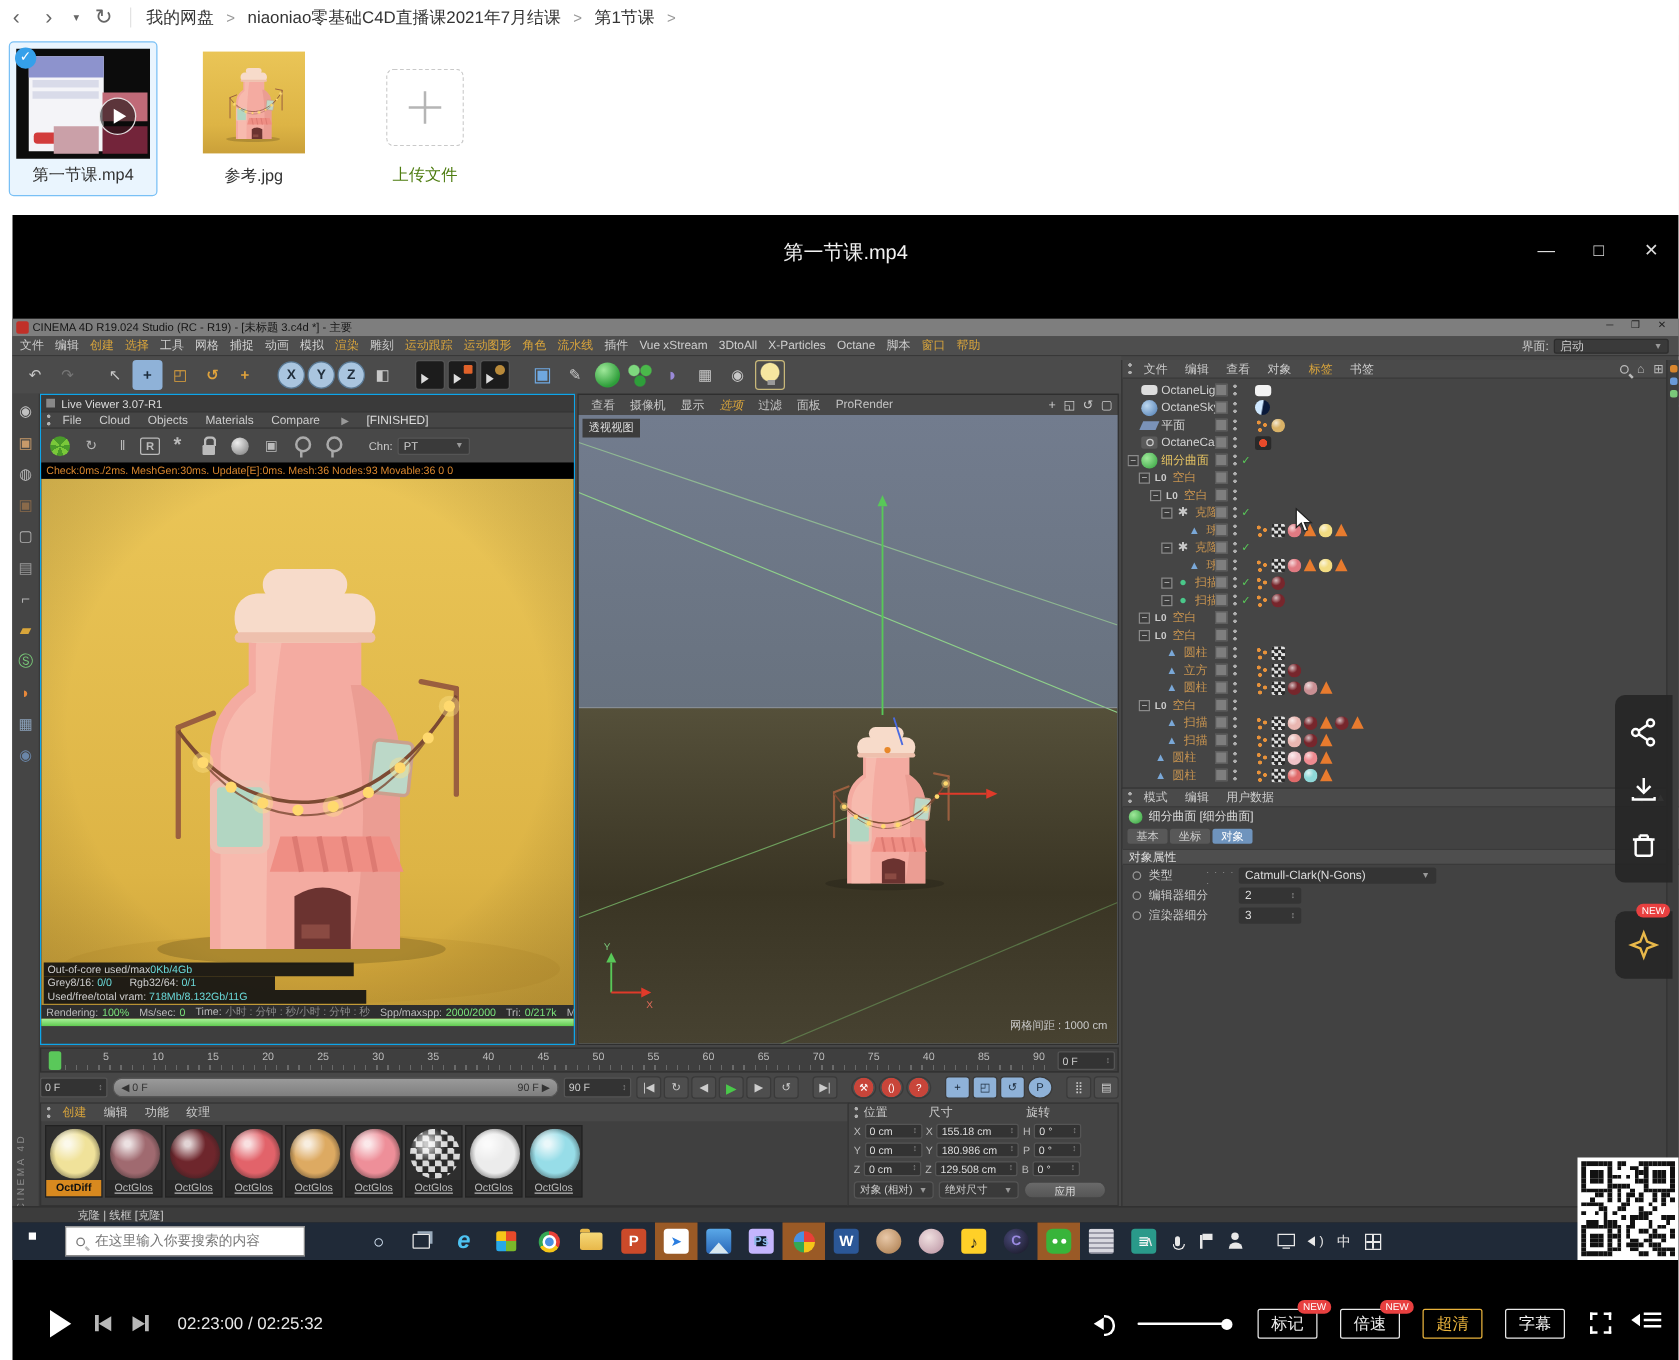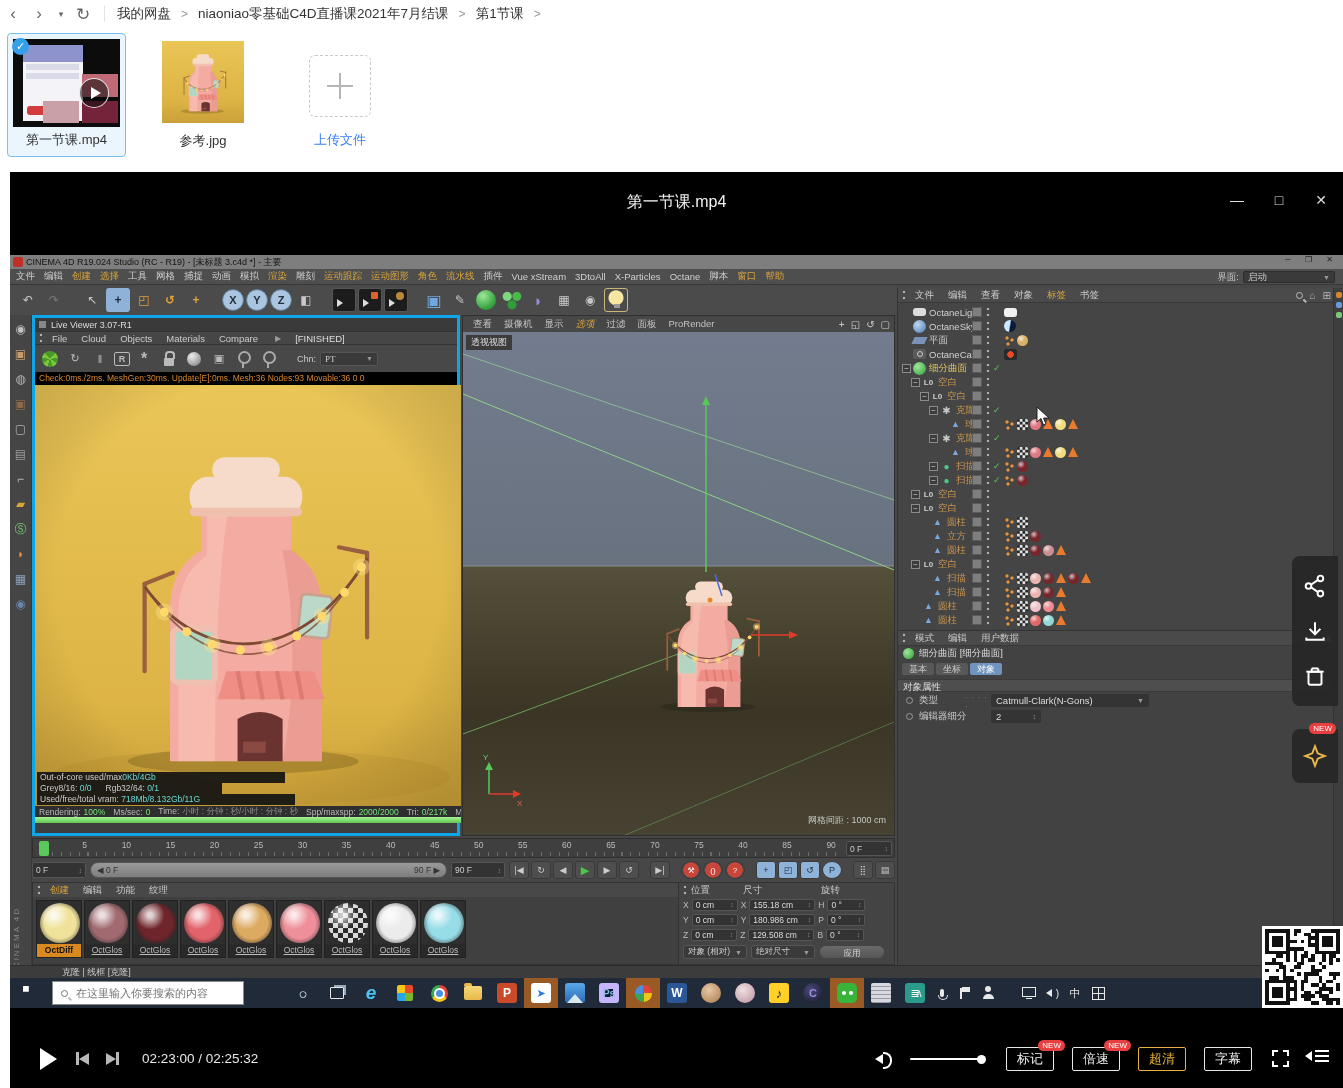--- a/index.html
+++ b/index.html
@@ -31,21 +31,21 @@
   .fc-play::after{content:"";position:absolute;left:11px;top:8px;border-left:10px solid #fff;border-top:6px solid transparent;border-bottom:6px solid transparent;}
   .fc-lab1{position:absolute;left:0;right:0;top:97px;text-align:center;font-size:13px;color:#333;}
   .fc-card2{position:absolute;left:162px;top:41px;width:82px;}
   .fc-thumb2{width:82px;height:82px;overflow:hidden;}
   .fc-lab2{margin-top:9px;text-align:center;font-size:13px;color:#333;}
   .fc-card3{position:absolute;left:309px;top:41px;width:64px;}
   .fc-up{width:62px;height:62px;margin:14px 0 0 0;border:1.5px dashed #c9c9c9;border-radius:6px;position:relative;}
   .fc-up::before,.fc-up::after{content:"";position:absolute;background:#b5b5b5;}
   .fc-up::before{left:17px;top:29px;width:26px;height:2px;}
   .fc-up::after{left:29px;top:17px;width:2px;height:26px;}
-  .fc-lab3{margin-top:14px;text-align:center;font-size:13px;color:#3b82f6;width:62px;}
+  .fc-lab3{margin-top:14px;text-align:center;font-size:13px;color:#4d7c0f;width:62px;}
 
   
   .vw-win{position:absolute;left:10px;top:172px;width:1333px;height:916px;background:#000;}
   .vw-title{position:absolute;left:0;right:0;top:20px;text-align:center;font-size:16px;color:#f2f2f2;}
   .vw-ctrls{position:absolute;right:12px;top:18px;display:flex;gap:22px;color:#ddd;}
   .vw-btn{width:20px;height:20px;text-align:center;line-height:20px;font-size:14px;cursor:pointer;}
 
   
   .c4d{position:absolute;left:0;top:83px;width:1333px;height:723px;background:#474747;color:#c8c8c8;font-size:10px;}
   .c4d-title{position:absolute;left:0;top:0;width:100%;height:14px;background:#7e7e7e;color:#151515;font-size:9px;line-height:14px;padding-left:16px;}
@@ -73,41 +73,41 @@
   .tbx.pur{color:#9a8ad8;font-size:15px;}
   .tbx.bulb{background:radial-grad;background:radial-gradient(circle at 50% 40%,#f5e6a0 7px,transparent 8px);}
   .tbx.bulb::after{content:"";position:absolute;left:9px;bottom:3px;width:6px;height:4px;background:#999;}
   .tbx.hlbox{border:1px solid #c8b87a;}
 
   .c4d-pal{position:absolute;left:0;top:60px;width:22px;height:650px;background:#454545;border-right:1px solid #383838;display:flex;flex-direction:column;align-items:center;padding-top:6px;gap:9px;}
   .palx{width:16px;height:16px;display:flex;align-items:center;justify-content:center;font-size:12px;cursor:pointer;}
   .c4d-brand{position:absolute;left:2px;bottom:10px;writing-mode:vertical-rl;transform:rotate(180deg);font-size:8px;color:#8a8a8a;letter-spacing:2px;}
 
   
-  .lv{position:absolute;left:22px;top:60px;width:428px;height:521px;background:#3e3e3e;border:3px solid #0ea5e9;}
+  .lv{position:absolute;left:22px;top:60px;width:428px;height:521px;background:#3e3e3e;border:1px solid #0ea5e9;}
   .lv-title{height:13px;background:#3a3a3a;display:flex;align-items:center;padding-left:4px;gap:5px;font-size:9px;color:#ddd;}
   .lv-tsq{width:7px;height:7px;background:#888;}
   .lv-menu{height:14px;background:#464646;border-top:1px solid #333;border-bottom:1px solid #333;display:flex;align-items:center;padding-left:4px;font-size:9.5px;}
   .lv-mitem{margin:0 7px;color:#ccc;cursor:pointer;}
   .lv-fin{color:#ddd;margin-left:14px;}
   .lv-arr{color:#999;margin-left:10px;font-size:8px;}
   .lv-tools{height:27px;background:#484848;display:flex;align-items:center;padding-left:4px;gap:3px;}
   .lvx{width:22px;height:20px;display:flex;align-items:center;justify-content:center;font-size:11px;color:#bbb;cursor:pointer;}
   .lvx.oct{background:conic-gradient(#4a9a2a 0 40deg,#7ac83a 40deg 80deg,#4a9a2a 80deg 120deg,#7ac83a 120deg 160deg,#4a9a2a 160deg 200deg,#7ac83a 200deg 240deg,#4a9a2a 240deg 280deg,#7ac83a 280deg 320deg,#4a9a2a 320deg 360deg);border-radius:50%;width:16px;height:16px;margin:0 3px;}
   .lvx.rbox{border:1.5px solid #bbb;border-radius:2px;width:16px;height:14px;font-size:9px;font-weight:bold;}
   .lvx.gear{font-size:16px;font-weight:bold;}
   .lvx.lock{position:relative;}
   .lvx.lock::before{content:"";width:10px;height:8px;background:#bbb;position:absolute;bottom:3px;left:6px;border-radius:1px;}
   .lvx.lock::after{content:"";width:6px;height:6px;border:2px solid #bbb;border-bottom:none;border-radius:4px 4px 0 0;position:absolute;top:2px;left:7px;}
   .lvx.ballic{background:radial-gradient(circle at 35% 30%,#eee,#777);border-radius:50%;width:14px;height:14px;margin:0 4px;}
   .lvx.pin{position:relative;}
   .lvx.pin::before{content:"";width:9px;height:9px;border:2px solid #aaa;border-radius:50%;position:absolute;top:2px;left:5px;}
   .lvx.pin::after{content:"";width:2px;height:6px;background:#aaa;position:absolute;bottom:1px;left:9px;}
   .lv-chn{margin-left:14px;display:flex;align-items:center;gap:4px;font-size:9px;color:#ccc;}
-  .lv-chnsel{width:58px;height:14px;background:#3a3a3a;border:1px solid #555;border-radius:2px;display:flex;justify-content:space-between;align-items:center;padding:0 4px;font-family:Liberation Serif, serif;}
+  .lv-chnsel{width:58px;height:14px;background:#3a3a3a;border:1px solid #555;border-radius:2px;display:flex;justify-content:space-between;align-items:center;padding:0 4px;}
   .lv-stats{height:13px;background:#000;color:#d8862e;font-size:8.5px;line-height:13px;padding-left:4px;white-space:nowrap;overflow:hidden;}
   .lv-render{position:absolute;left:0;top:67px;width:426px;height:438px;overflow:hidden;}
   .lv-render svg{display:block;}
   .lv-ov{position:absolute;left:2px;font-size:8.5px;color:#ccc;background:rgba(18,18,18,.92);height:11px;line-height:11px;padding:0 3px;white-space:nowrap;}
   .lv-ov b{font-weight:normal;}
   .lv-ov .cy{color:#6ad8d8;}
   .lv-ov1{bottom:40px;width:248px;}
   .lv-ov2{bottom:29px;width:185px;display:flex;gap:14px;}
   .lv-ov3{bottom:18px;width:258px;}
   .lv-rbar{position:absolute;left:0;bottom:6px;width:426px;height:11px;background:#2e2e2e;display:flex;align-items:center;gap:8px;font-size:8.5px;color:#bbb;padding-left:4px;white-space:nowrap;overflow:hidden;}
@@ -1098,20 +1098,29 @@
             <div class="at-field">
               <span class="at-circ"></span>
               <span class="at-lbl">编辑器细分</span>
               <span class="at-dots"></span>
               <span class="at-ctl sp">
                 <span>2</span>
                 <span class="ar">↕</span>
               </span>
             </div>
 
+            <div class="at-field">
+              <span class="at-circ"></span>
+              <span class="at-lbl">渲染器细分</span>
+              <span class="at-dots"></span>
+              <span class="at-ctl sp">
+                <span>3</span>
+                <span class="ar">↕</span>
+              </span>
+            </div>
 
           </div>
       </div>
 
       <div class="tl">
         <div class="tl-ruler">
           <div class="tl-ticks">
 
           <span>0</span>
               <span>5</span>

